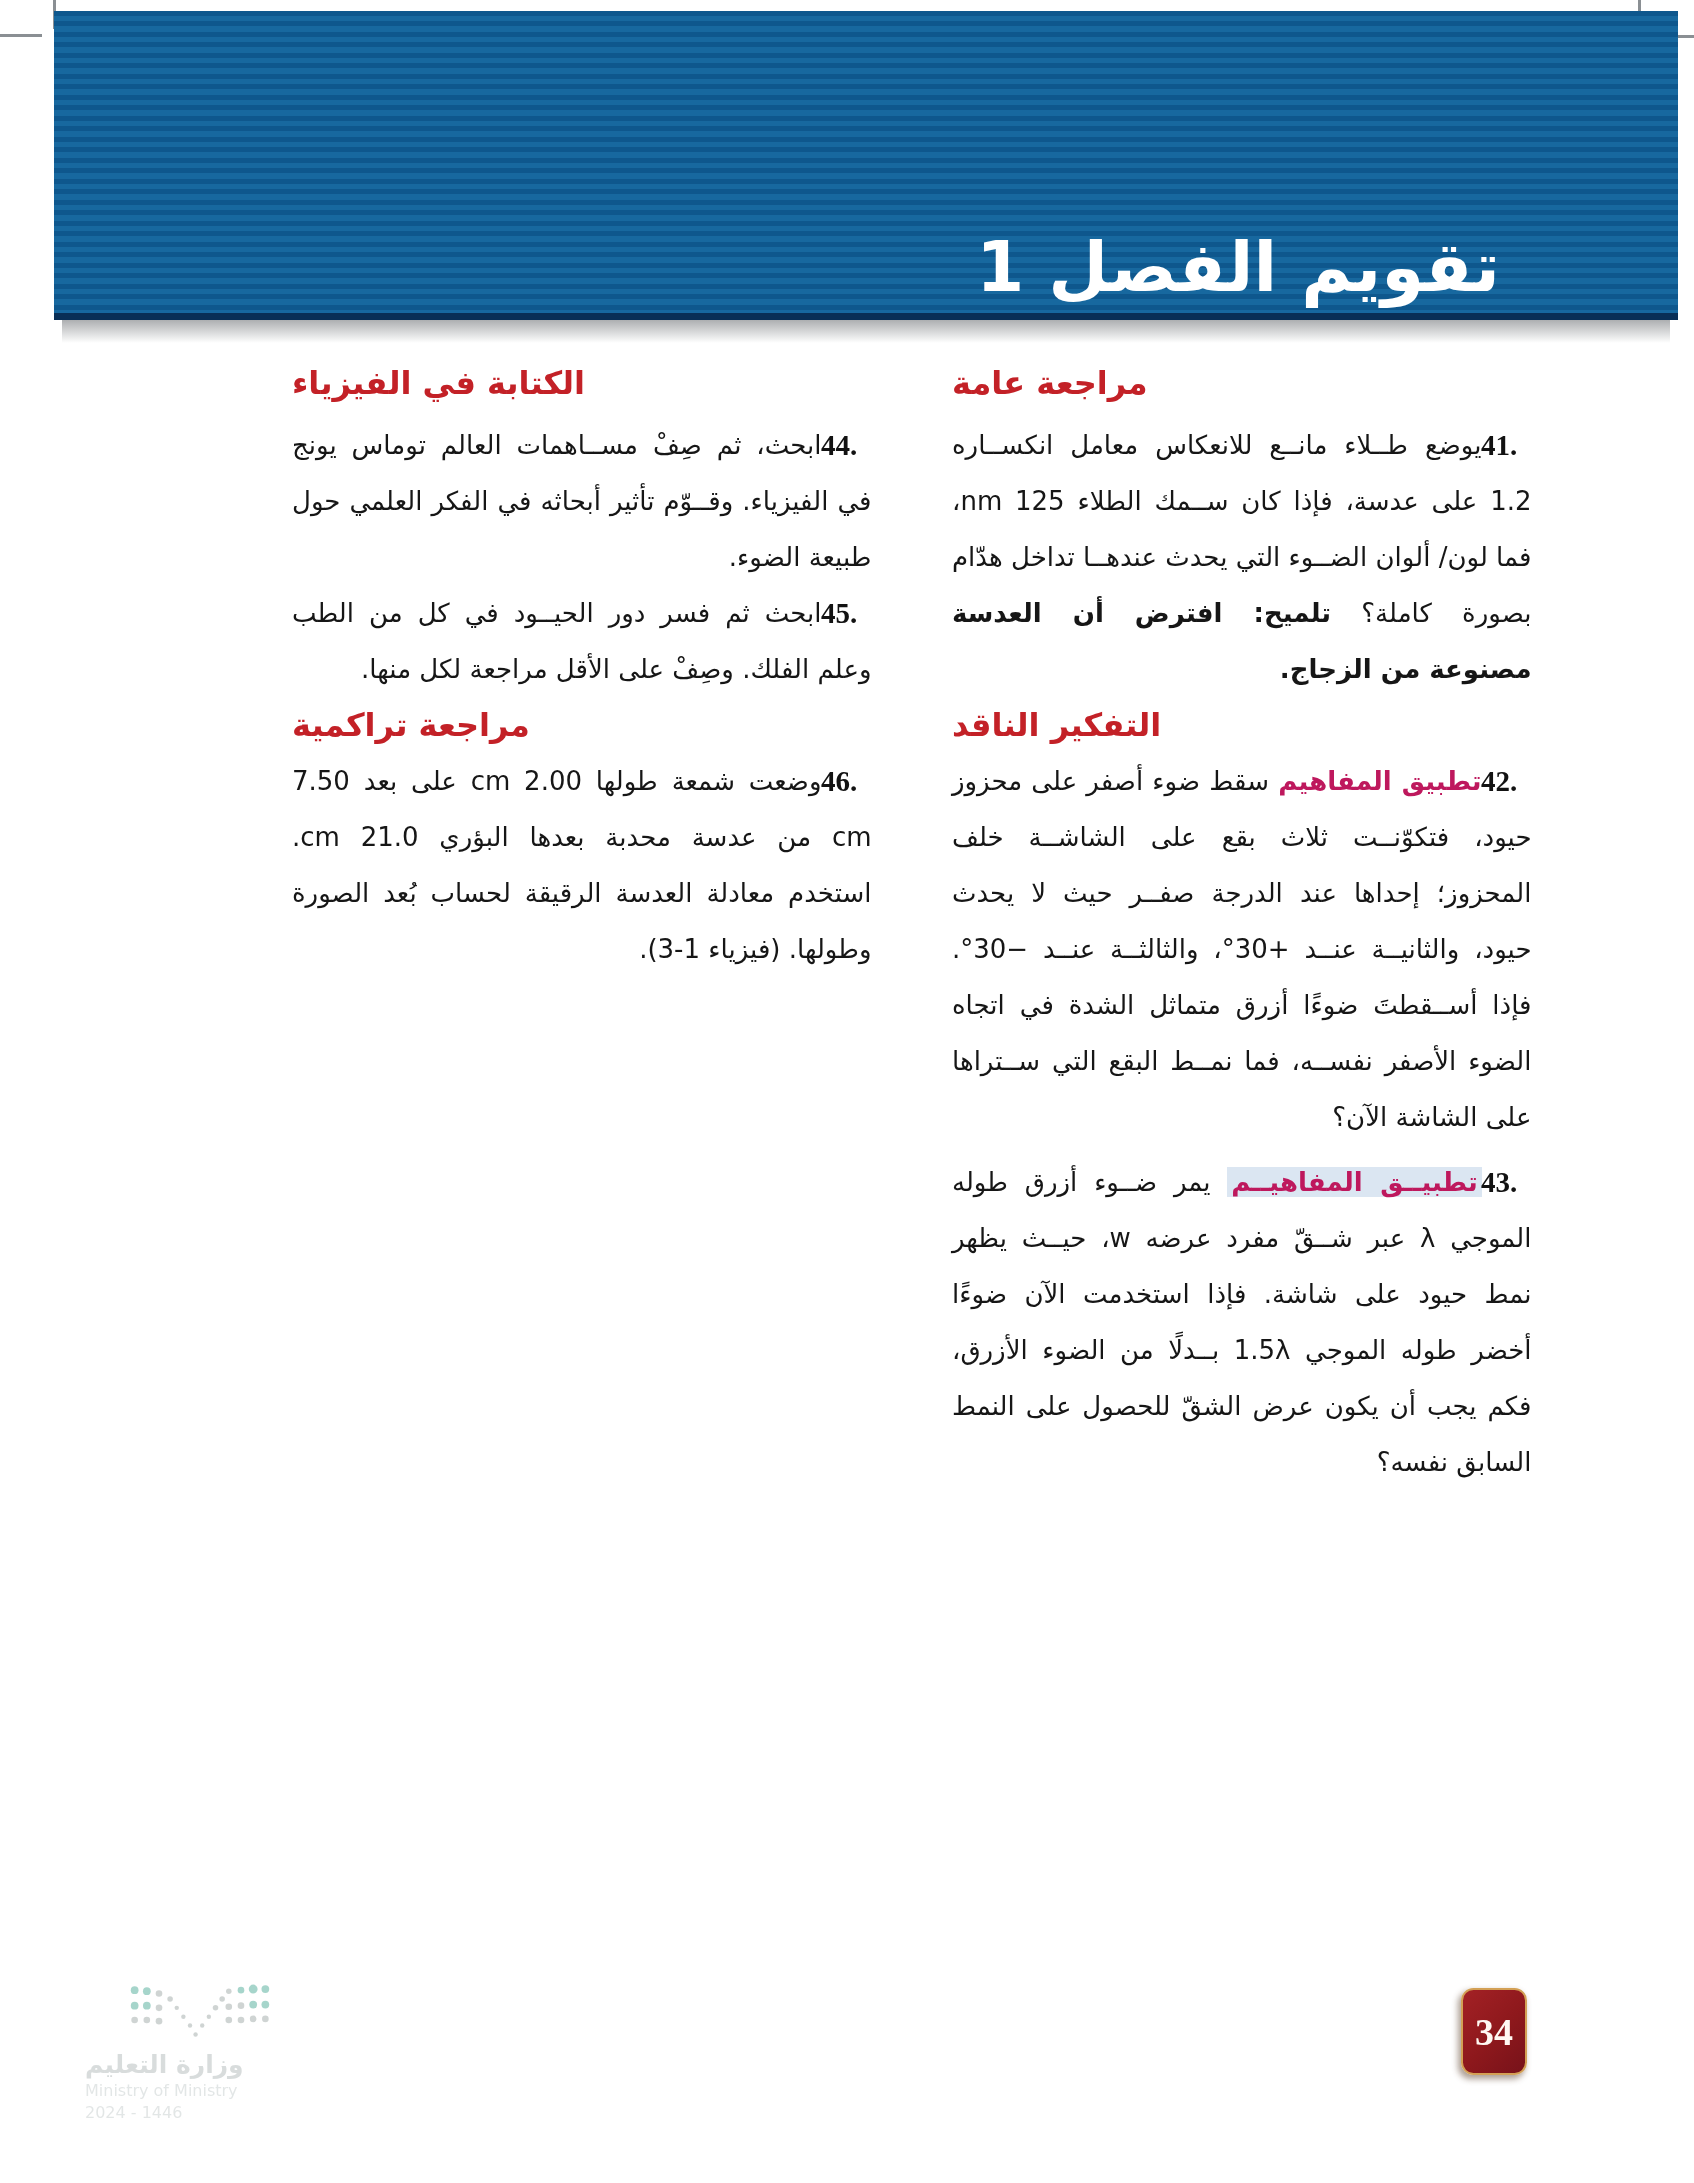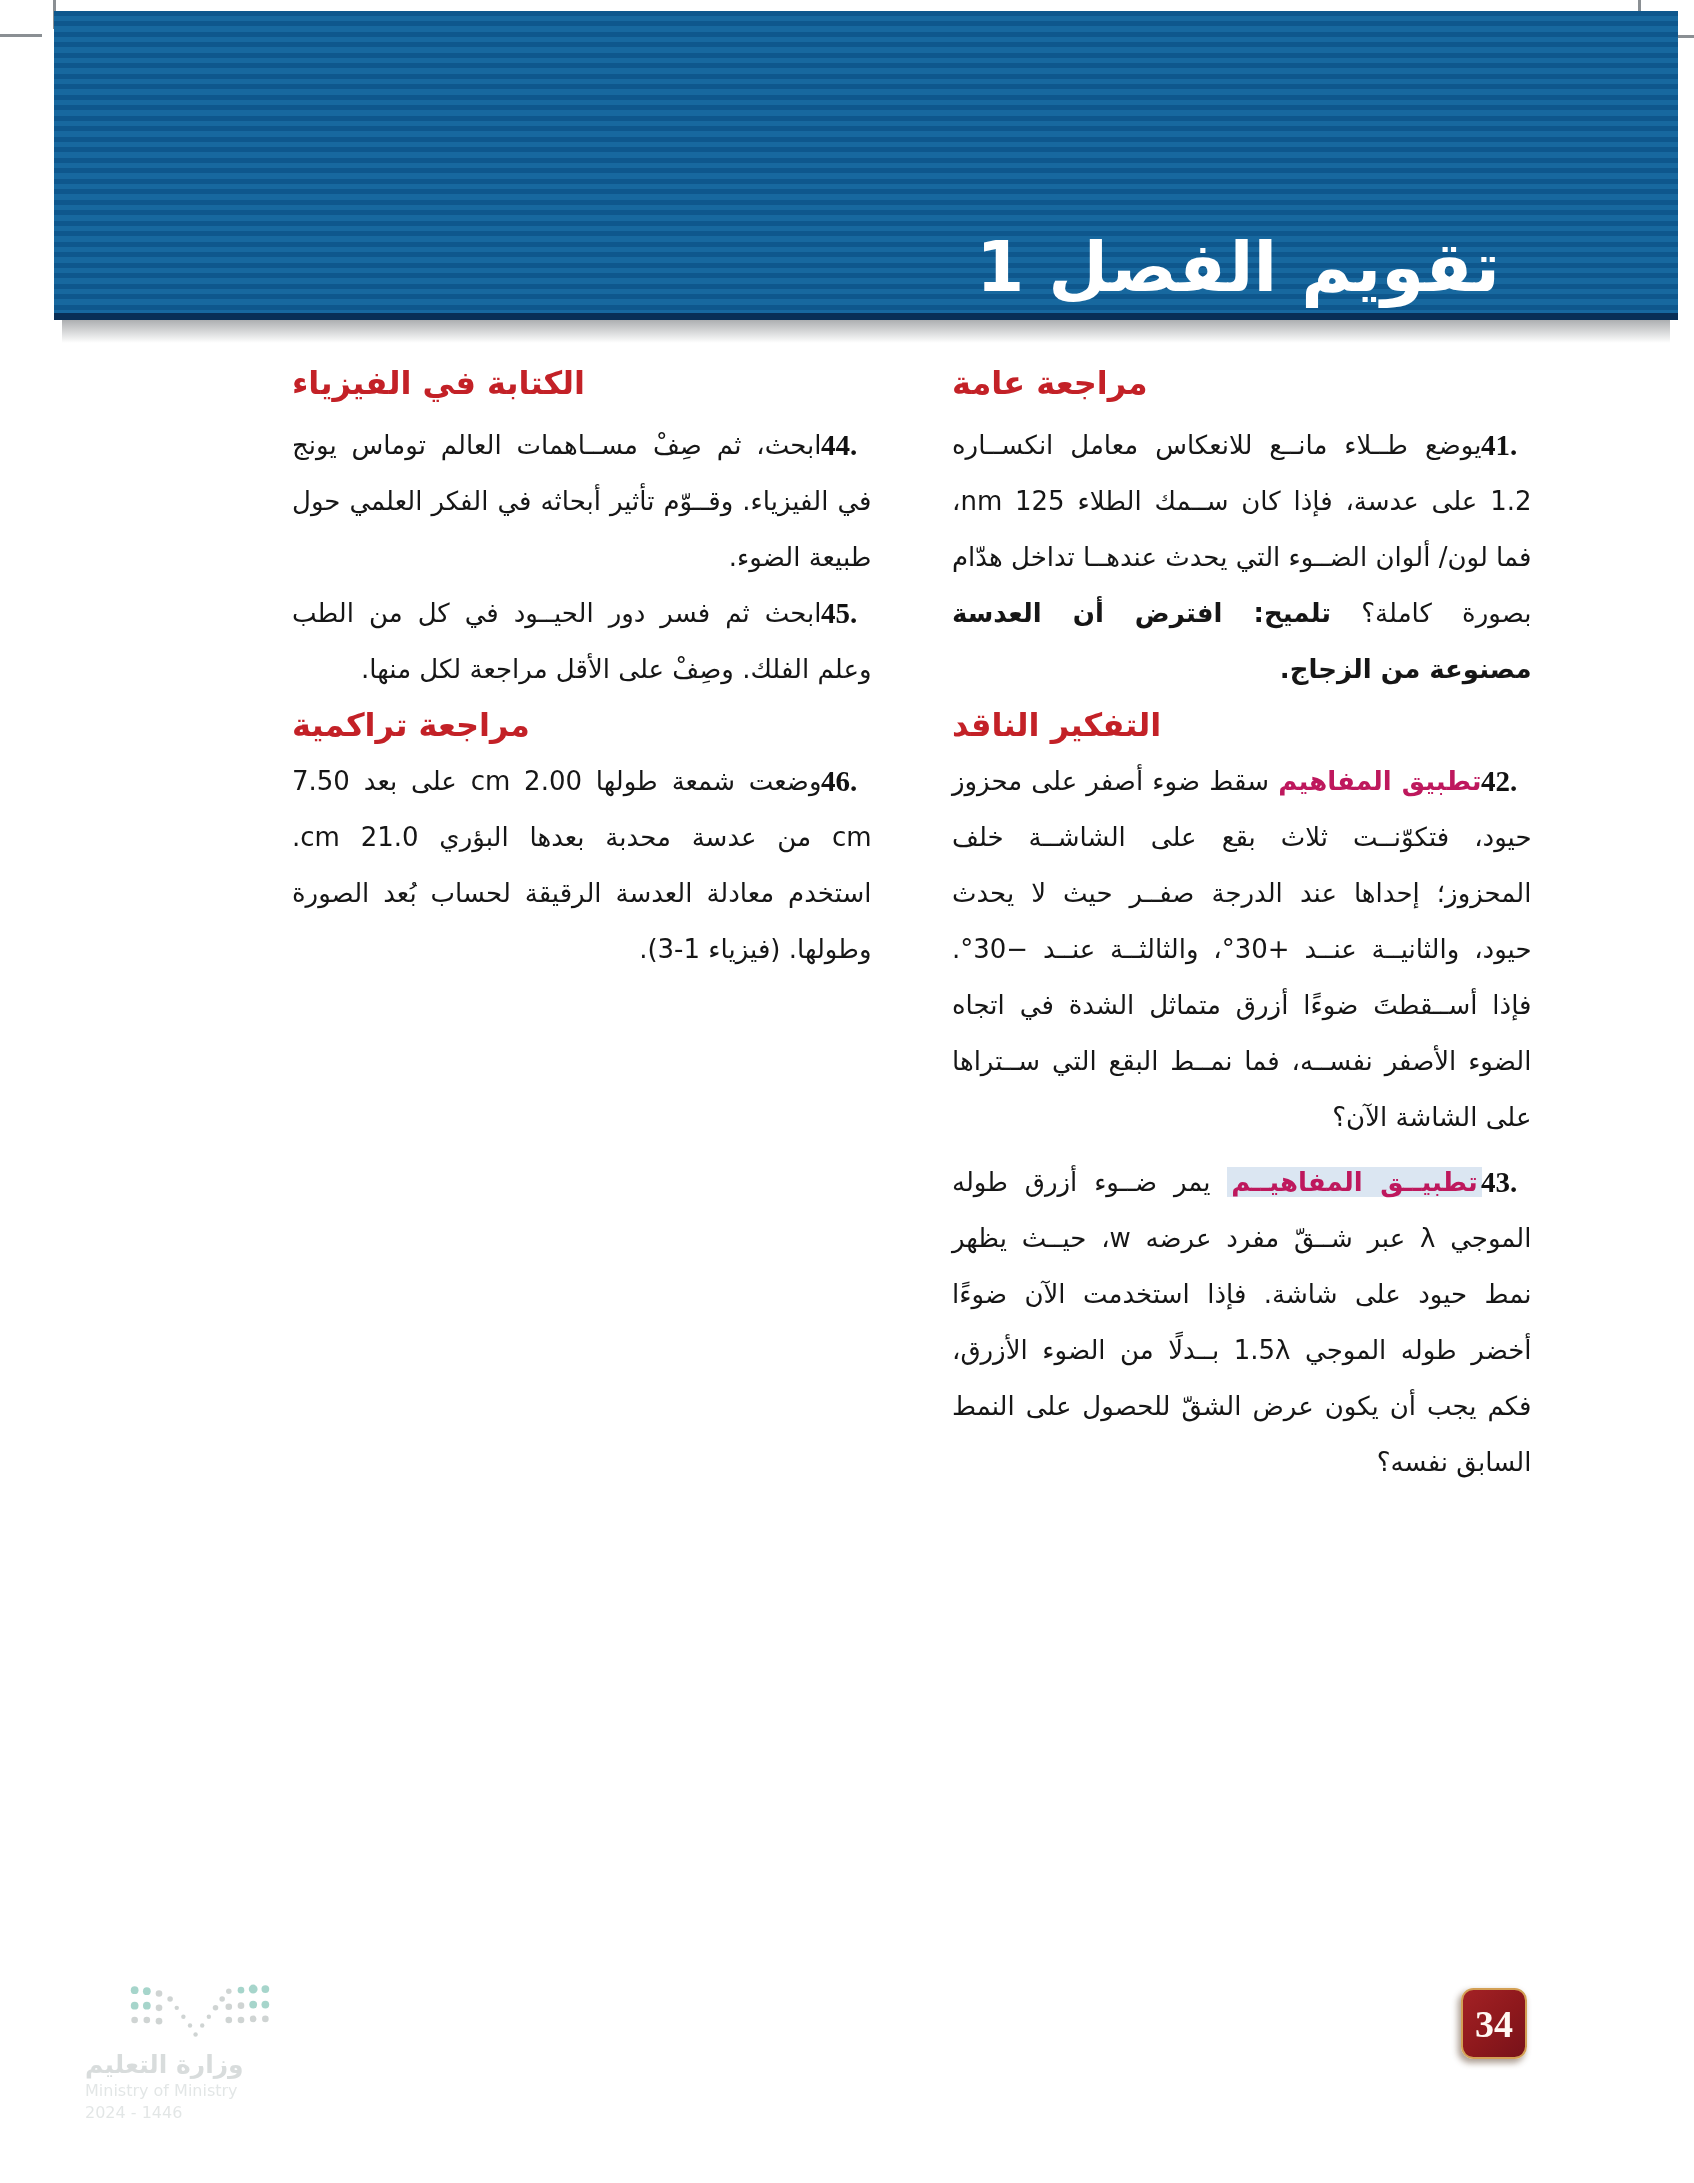--- a/index.html
+++ b/index.html
@@ -67,21 +67,21 @@
 
   
   .ministry { position:absolute; left:85px; top:1982px; width:306px; opacity:0.55; }
   .ministry .mark { margin-left:43px; }
   .ministry .ar  { color:#b9c1c1; font-size:25px; font-weight:bold; line-height:31px; white-space:nowrap; }
   .ministry .en  { color:#ccd2d2; font-size:16px; line-height:22px; white-space:nowrap; }
   .ministry .yr  { color:#ccd2d2; font-size:16px; line-height:22px; white-space:nowrap; }
 
   
   .pagenum {
-    position:absolute; left:1461px; top:1988px; width:66px; height:71px;
+    position:absolute; left:1461px; top:1988px; width:66px; height:87px;
     box-sizing:border-box; border:2.9px solid #d3a055; border-radius:12.4px;
     background:linear-gradient(135deg,#a32125 0%, #8d181c 55%, #77121a 100%);
     box-shadow:-2.4px 3.4px 6.7px rgba(70,40,15,0.45);
     display:flex; align-items:center; justify-content:center;
     color:#fff8f2; font-weight:bold; font-size:38px;
     font-family:"Liberation Serif","DejaVu Serif",serif;
   }
 </style>
 </head>
 <body>

